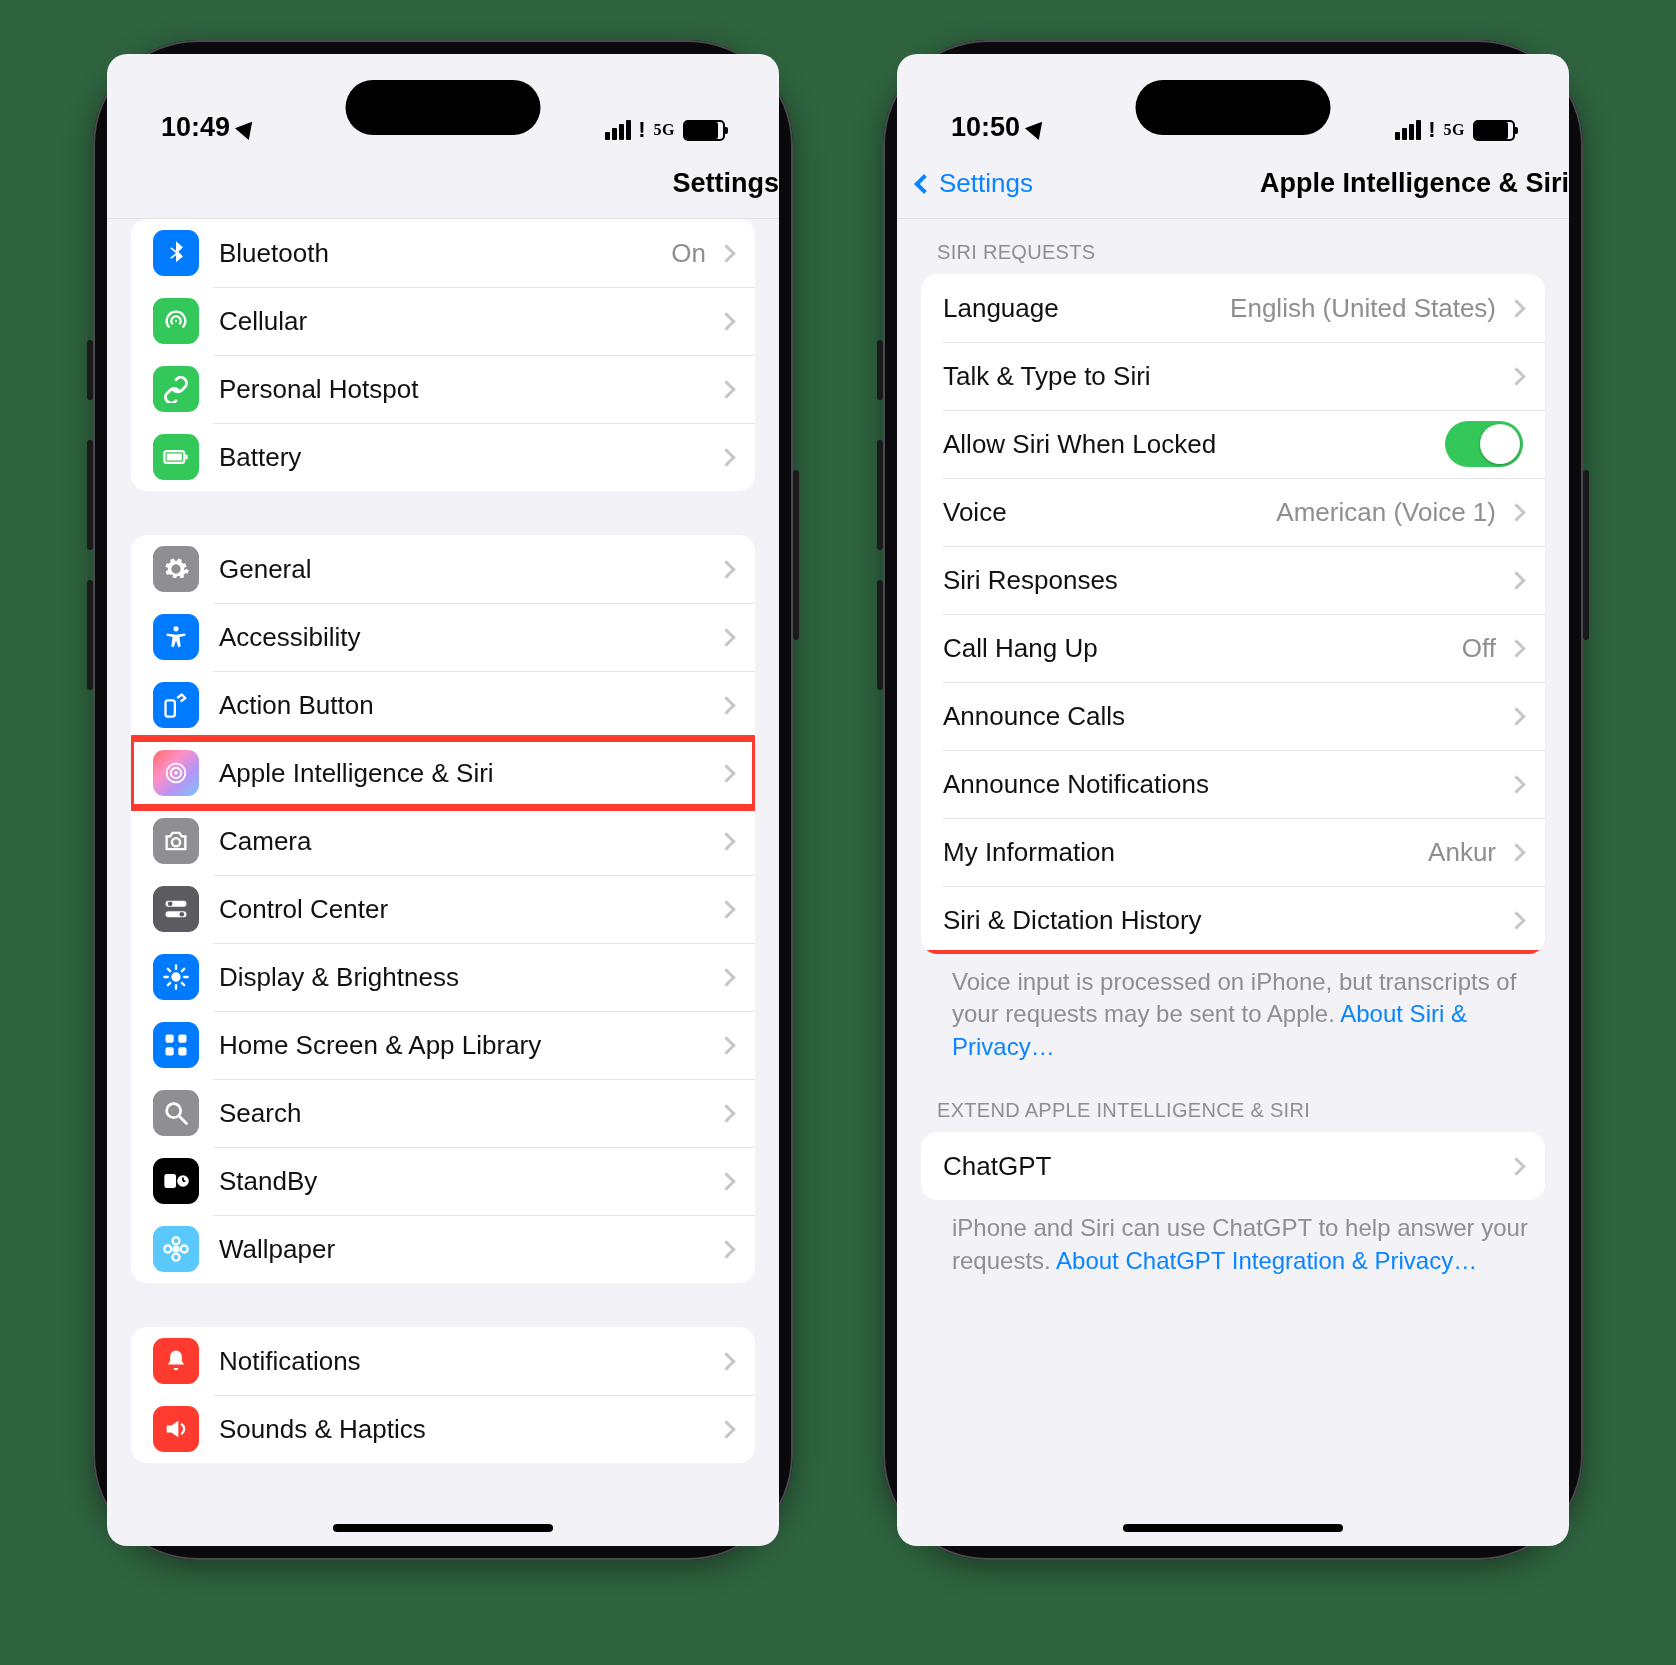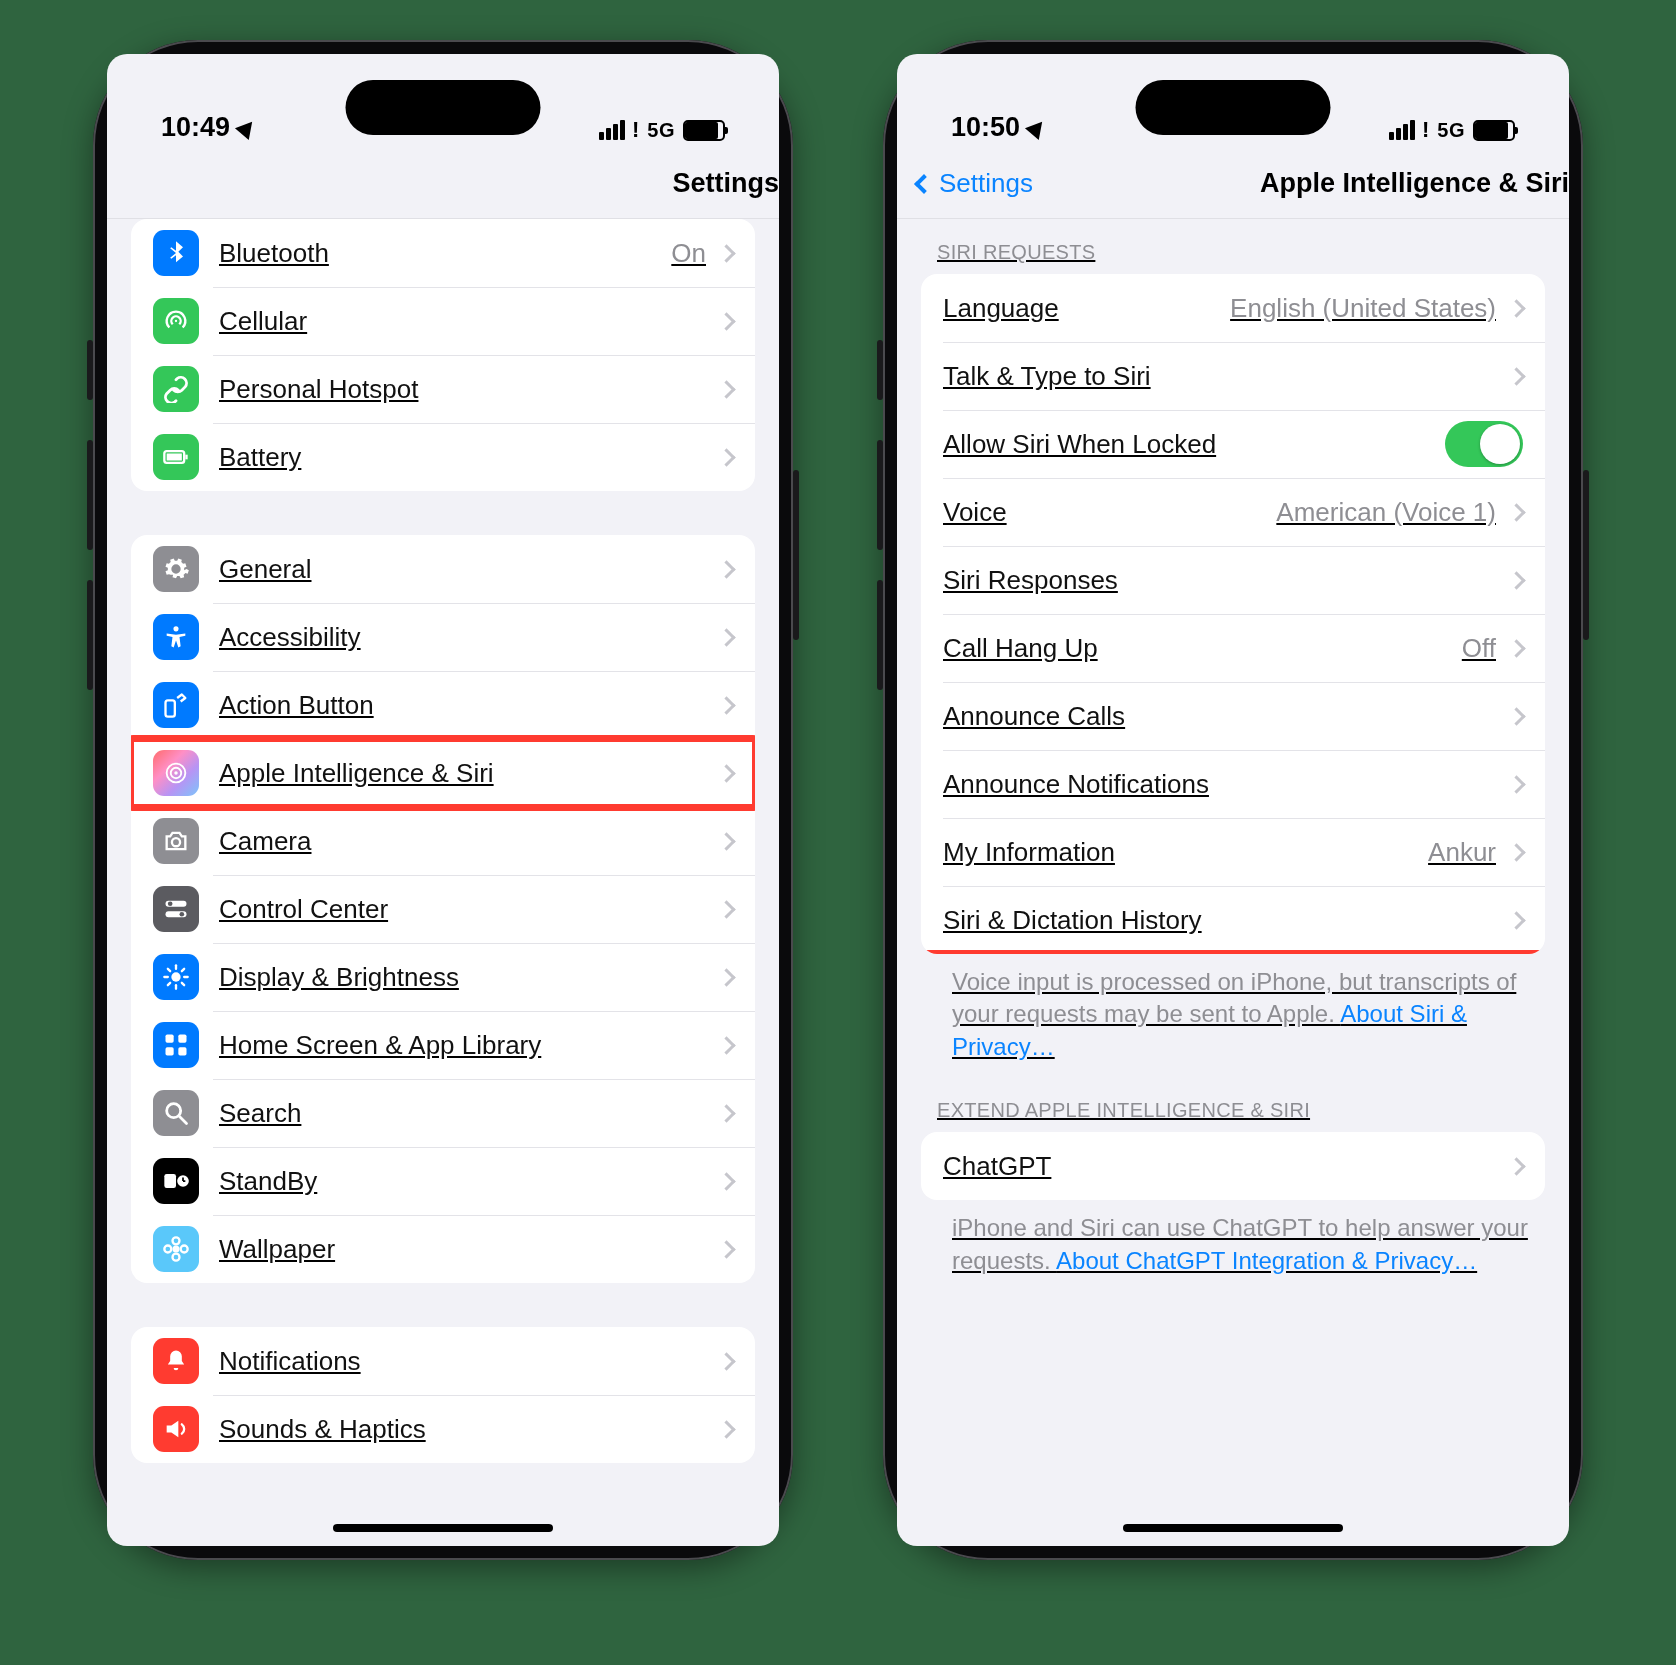--- a/index.html
+++ b/index.html
@@ -25,38 +25,38 @@
   .btn-left1{left:-6px;top:300px;width:6px;height:60px;}
   .btn-left2{left:-6px;top:400px;width:6px;height:110px;}
   .btn-left3{left:-6px;top:540px;width:6px;height:110px;}
   .btn-right{right:-6px;top:430px;width:6px;height:170px;}
   .home-ind{position:absolute;bottom:14px;left:50%;transform:translateX(-50%);width:220px;height:8px;background:#000;border-radius:4px;z-index:50;}
   
   .status{height:95px;display:flex;align-items:flex-end;justify-content:space-between;padding:0 54px 6px;font-size:27px;font-weight:600;color:#000;}
   .status .left{display:flex;align-items:center;gap:6px;}
   .status .right{display:flex;align-items:center;gap:8px;}
   .loc-icon{width:0;height:0;border-left:9px solid transparent;border-right:9px solid transparent;border-bottom:16px solid #000;transform:rotate(40deg);margin-left:2px;}
-  .sig-5g{font-size:20px;font-weight:600;letter-spacing:.5px;}
+  .sig-5g{font-size:16px;font-weight:600;letter-spacing:.5px;font-family:Liberation Serif, serif;}
   .sig-dots{display:flex;align-items:flex-end;gap:2px;}
   .sig-dots span{width:5px;background:#000;border-radius:1px;}
   .sig-dots span:nth-child(1){height:8px;}
   .sig-dots span:nth-child(2){height:12px;}
   .sig-dots span:nth-child(3){height:16px;}
   .sig-dots span:nth-child(4){height:20px;}
   .sig-excl{font-weight:700;font-size:22px;margin-left:-1px;}
   .batt{width:42px;height:21px;border:2px solid #000;border-radius:5px;position:relative;}
   .batt::after{content:"";position:absolute;right:-5px;top:5px;width:3px;height:7px;background:#000;border-radius:0 2px 2px 0;}
   .batt i{display:block;width:88%;height:100%;background:#000;border-radius:2px;}
   
   .nav{height:70px;display:flex;align-items:center;justify-content:flex-end;position:relative;border-bottom:1px solid rgba(0,0,0,.07);}
   .nav-title{font-size:27px;font-weight:600;color:#000;}
   .nav-back{position:absolute;left:20px;display:flex;align-items:center;gap:4px;color:var(--blue);font-size:26px;}
   .nav-back .chev-l{width:14px;height:14px;border-left:4px solid var(--blue);border-bottom:4px solid var(--blue);transform:rotate(45deg);margin-right:4px;}
   
-  .scroll{position:absolute;top:165px;bottom:0;left:0;right:0;overflow:hidden;text-decoration:underline;}
+  .scroll{position:absolute;top:165px;bottom:0;left:0;right:0;overflow:hidden;}
   .group-header{font-size:20px;color:var(--text-sec);padding:22px 40px 10px;text-transform:uppercase;letter-spacing:.3px;}
   .group{background:var(--bg-cell);margin:0 24px;border-radius:16px;overflow:hidden;}
   .group + .group{margin-top:44px;}
   .cell{display:flex;align-items:center;min-height:68px;padding:0 22px;position:relative;}
   .cell + .cell::before{content:"";position:absolute;top:0;left:22px;right:0;height:1px;background:var(--sep);}
   .cell.has-icon + .cell.has-icon::before{left:82px;}
   .app-icon{width:46px;height:46px;border-radius:11px;margin-right:20px;flex:none;display:flex;align-items:center;justify-content:center;color:#fff;font-size:26px;font-weight:600;}
   .cell-label{font-size:26px;color:var(--text);flex:none;}
   .cell-spacer{flex:1;}
   .cell-value{font-size:26px;color:var(--text-sec);margin-right:6px;text-align:center;margin-left:16px;}

